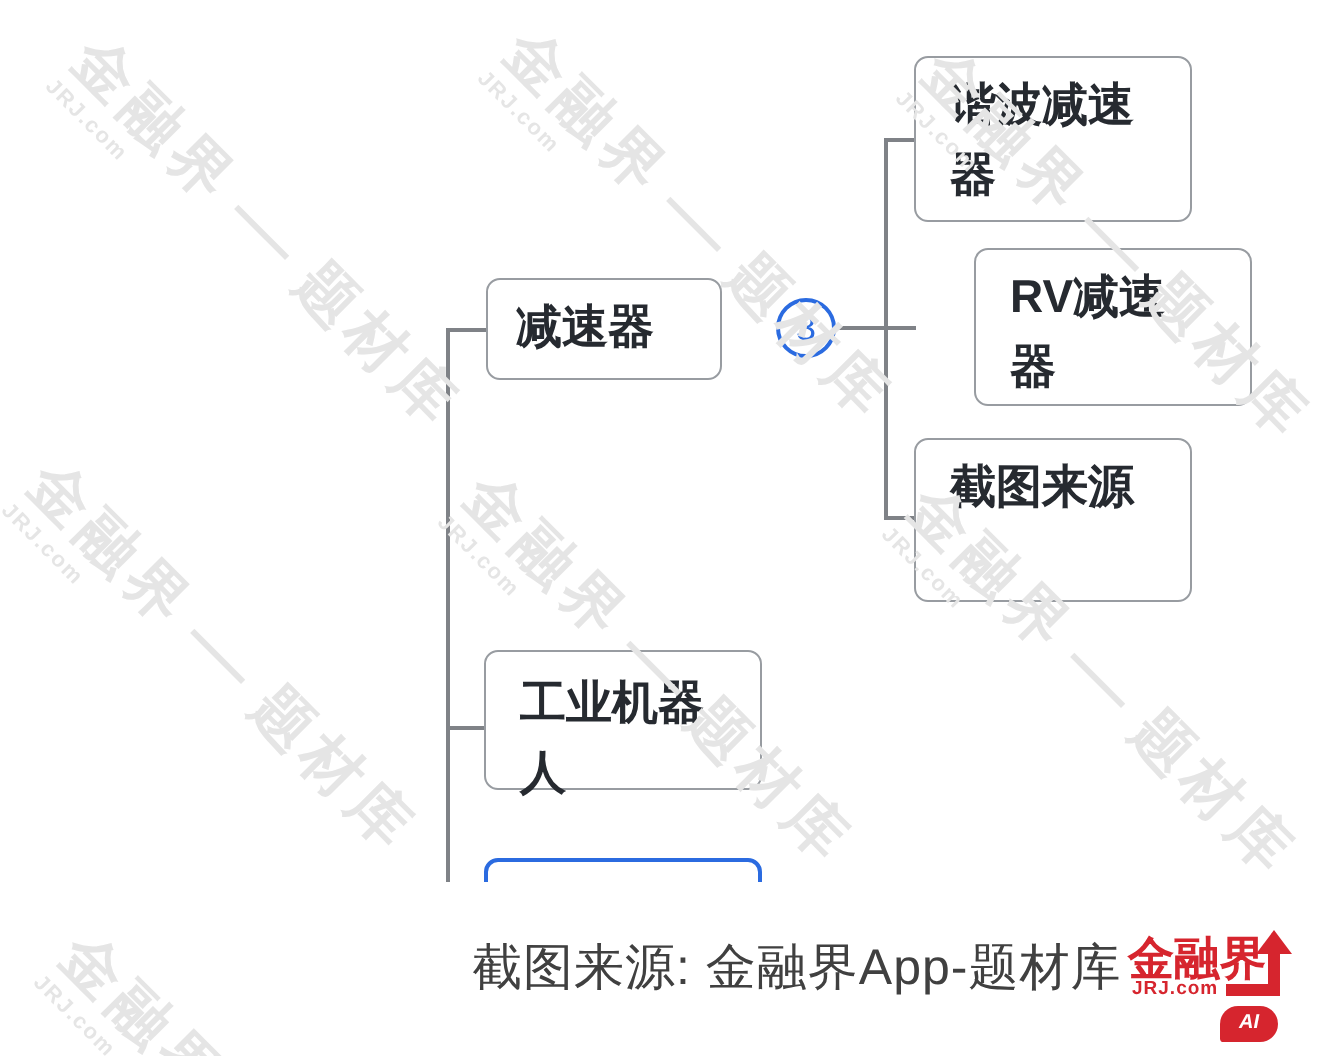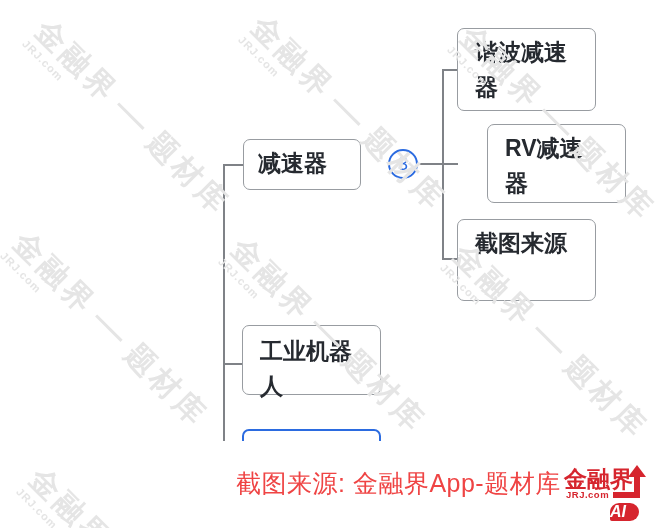--- a/index.html
+++ b/index.html
@@ -47,30 +47,30 @@
   .wm-group { display:flex; flex-direction:column; }
   .wm-brand { font-size:30px; font-weight:800; letter-spacing:4px; line-height:1.05; }
   .wm-domain { font-size:11px; font-weight:700; letter-spacing:1px; margin-top:1px; }
   .wm-divider { width:36px; height:3px; background:#e5e5e5; margin:15px 12px 0 8px; }
   .wm-lib { font-size:30px; font-weight:800; letter-spacing:4px; line-height:1.05; }
 
   
   .footer { position:absolute; inset:0; z-index:6; pointer-events:none; }
   .caption {
     position:absolute; left:236px; top:467px;
-    font-size:25px; color:#ef4444; letter-spacing:0.5px;
+    font-size:25px; color:#404040; letter-spacing:0.5px;
   }
   .logo { position:absolute; left:564px; top:462px; width:94px; height:62px; }
   .logo-cn { position:absolute; left:0; top:2px; font-size:23px; font-weight:900; color:#d6252e; letter-spacing:0; }
   .logo-arrow { position:absolute; left:46px; top:2px; }
   .logo-domain { position:absolute; left:2px; top:27px; font-size:9.5px; font-weight:700; color:#d6252e; letter-spacing:0.5px; }
   .ai-badge {
     position:absolute; left:46px; top:41px; width:29px; height:18px;
-    background:#d6252e; color:#ffffff; font-size:16px; font-weight:700; font-style:italic;
-    line-height:18px; border-radius:10px 10px 10px 2px;
+    background:#d6252e; color:#ffffff; font-size:10px; font-weight:700; font-style:italic;
+    text-align:center; line-height:18px; border-radius:10px 10px 10px 2px;
   }
 </style>
 </head>
 <body>
 
 <div class="screen">
 
   <div class="diagram">
 
     <div class="line" style="left:223px; top:164px; width:2px; height:277px;"></div>

